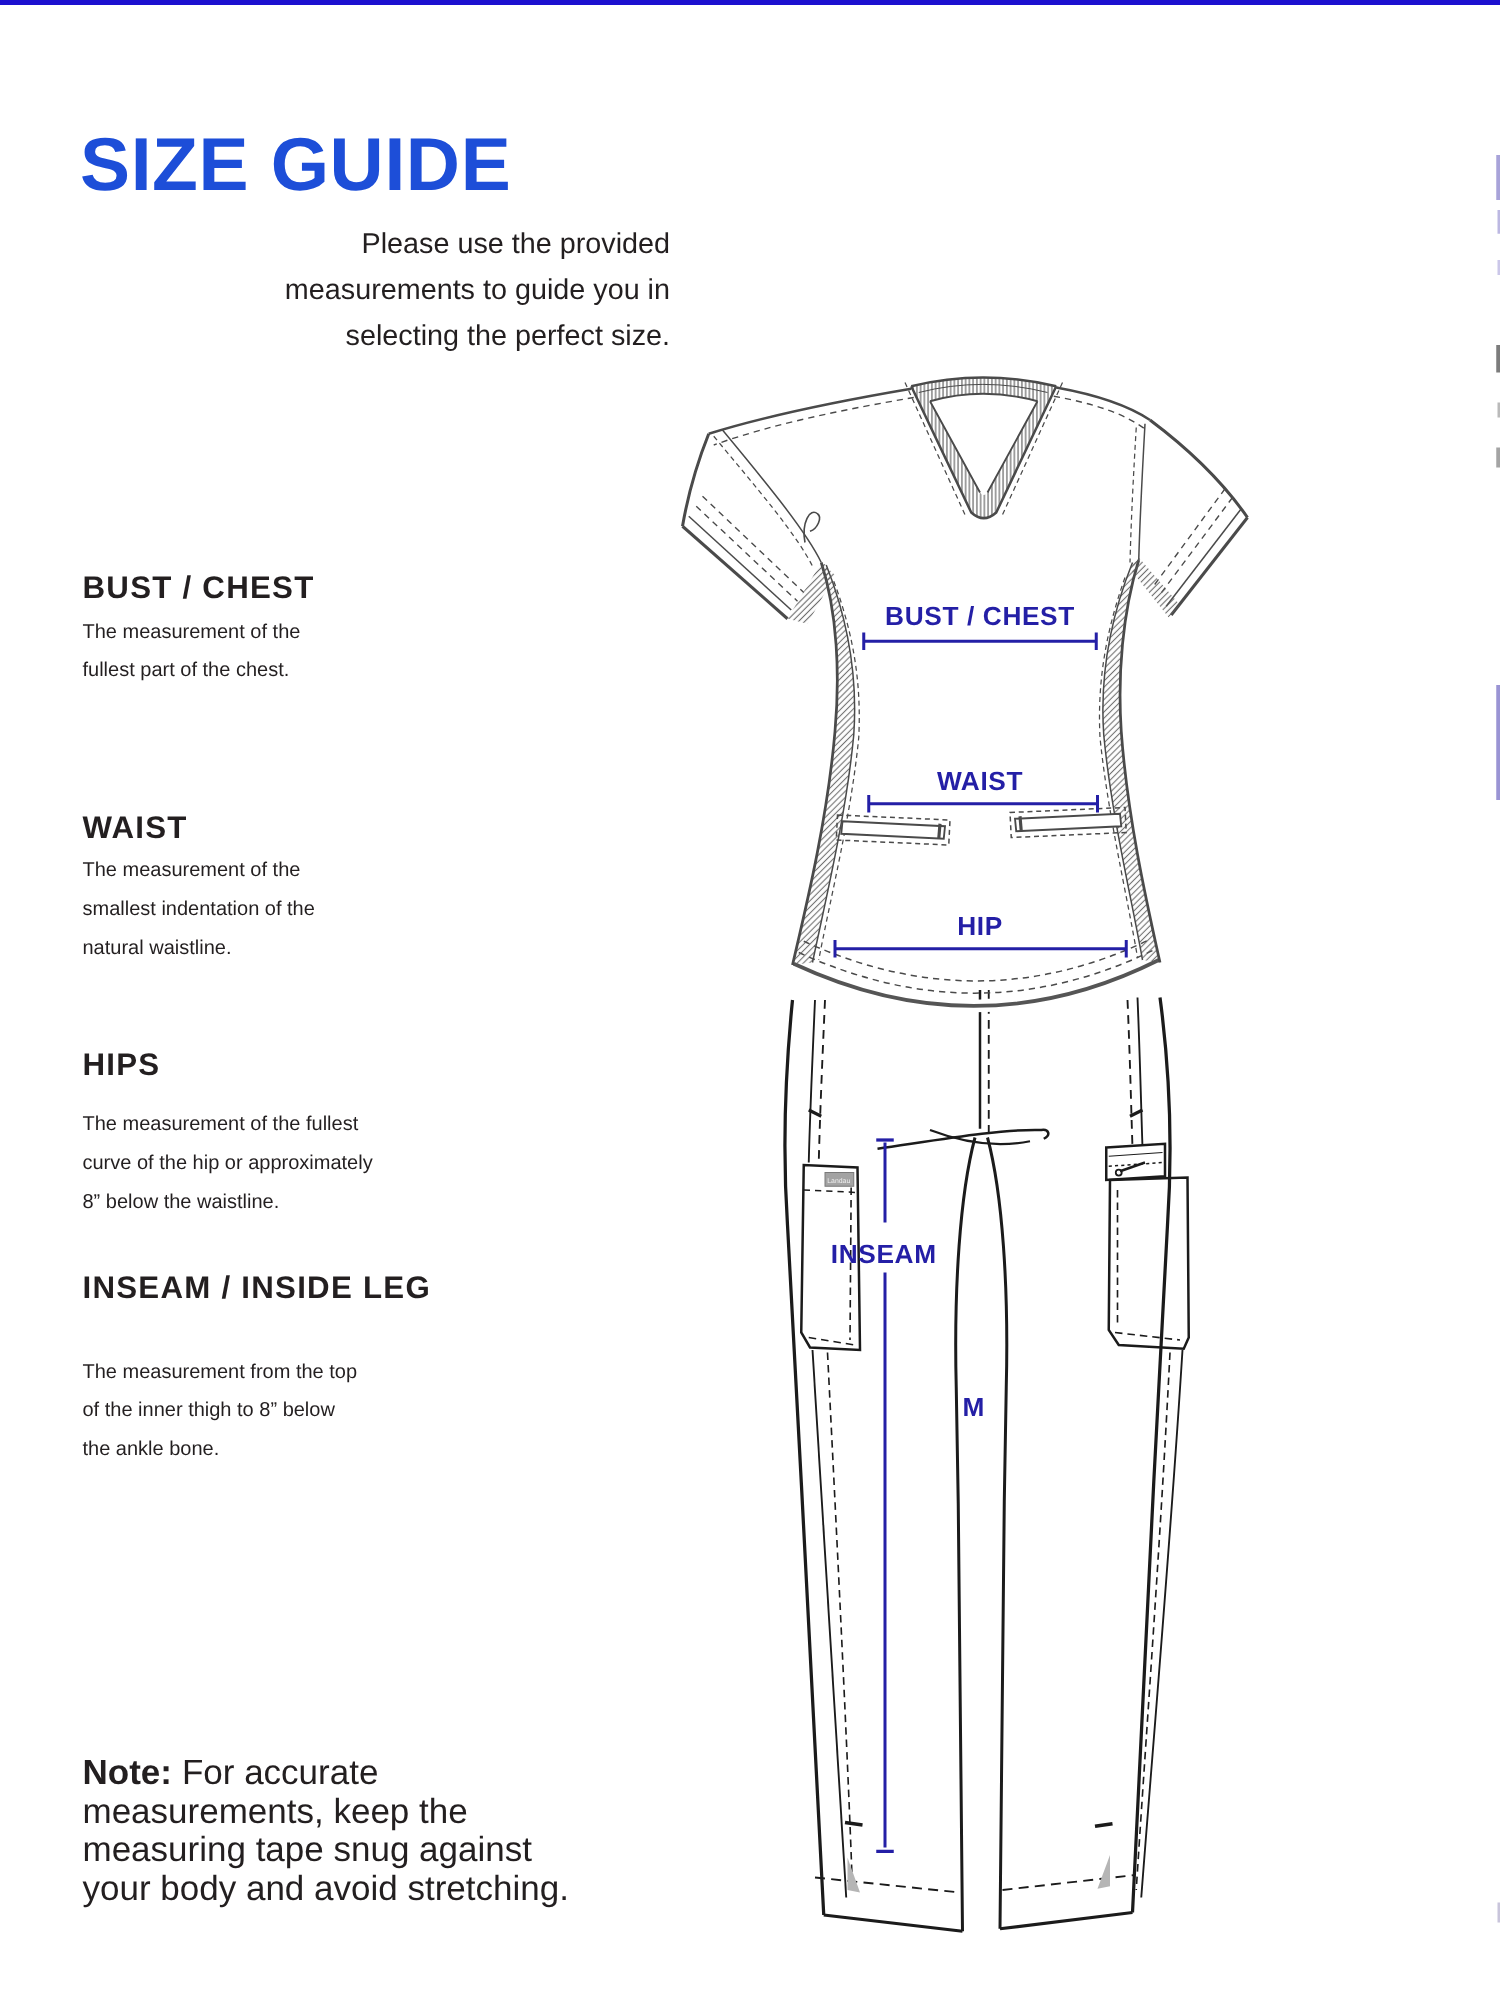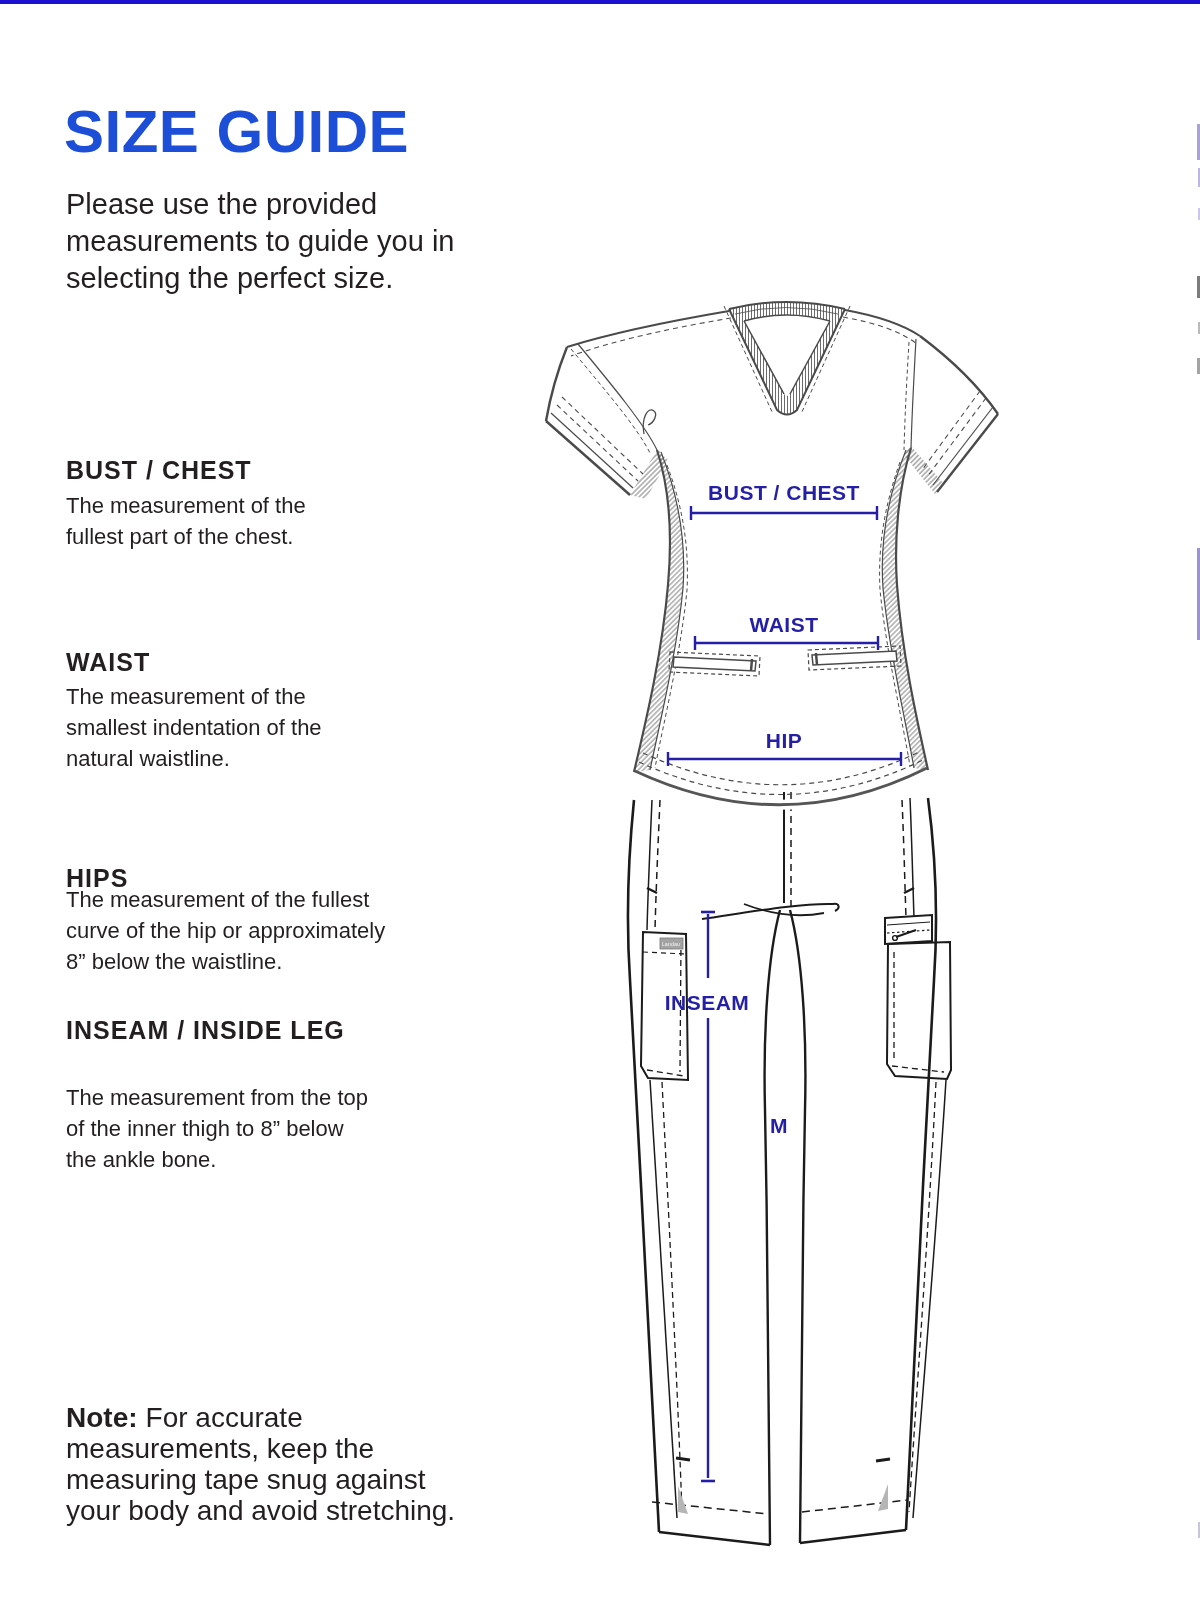--- a/index.html
+++ b/index.html
@@ -11,30 +11,30 @@
     color:#231f20;
     overflow:hidden;
   }
   .top-border{position:absolute;left:0;top:0;width:1200px;height:4px;background:#1c10cf;}
   .page-title{
     position:absolute;left:64px;top:46px;
     font-size:60px;line-height:92px;font-weight:bold;letter-spacing:0.5px;
     color:#1d4ed8;white-space:nowrap;
   }
   .intro{
-    position:absolute;left:66px;top:186px;width:470px;
-    font-size:29px;line-height:37px;white-space:pre-line;
+    position:absolute;left:66px;top:176px;width:470px;
+    font-size:23px;line-height:37px;white-space:pre-line;text-align:right;
   }
   .sec-h{
     position:absolute;left:66px;
     font-size:25px;font-weight:bold;letter-spacing:1px;white-space:nowrap;
   }
   .sec-b{
     position:absolute;left:66px;width:460px;
-    font-size:22px;line-height:31px;white-space:pre-line;
+    font-size:16px;line-height:31px;white-space:pre-line;
   }
   .note{
     position:absolute;left:66px;top:1402px;width:460px;
     font-size:28px;line-height:31px;white-space:pre-line;
   }
   .note .lbl{font-weight:bold;margin-right:8px;}
   .diagram{position:absolute;left:535px;top:282px;}
   .edge-mark{position:absolute;right:0;}
 </style>
 </head>
@@ -49,21 +49,21 @@
 
 <div class="sec-h" style="top:456px">BUST / CHEST</div>
 <div class="sec-b" style="top:490px">The measurement of the
 fullest part of the chest.</div>
 
 <div class="sec-h" style="top:648px">WAIST</div>
 <div class="sec-b" style="top:681px">The measurement of the
 smallest indentation of the
 natural waistline.</div>
 
-<div class="sec-h" style="top:864px">HIPS</div>
+<div class="sec-h" style="top:838px">HIPS</div>
 <div class="sec-b" style="top:884px">The measurement of the fullest
 curve of the hip or approximately
 8” below the waistline.</div>
 
 <div class="sec-h" style="top:1016px">INSEAM / INSIDE LEG</div>
 <div class="sec-b" style="top:1082px">The measurement from the top
 of the inner thigh to 8” below
 the ankle bone.</div>
 
 <div class="note"><span class="lbl">Note:</span><span>For accurate

